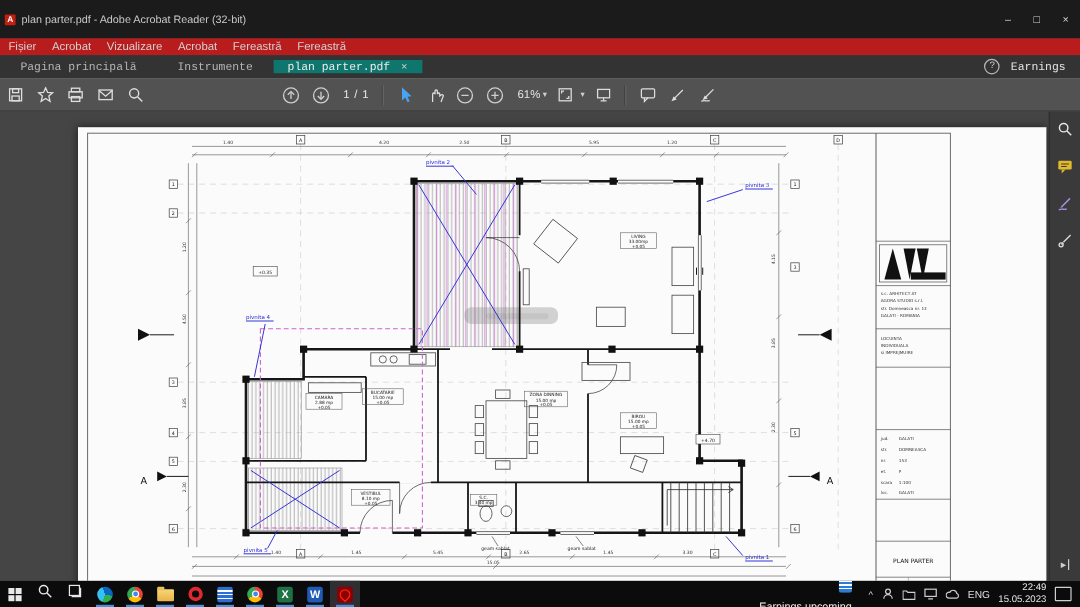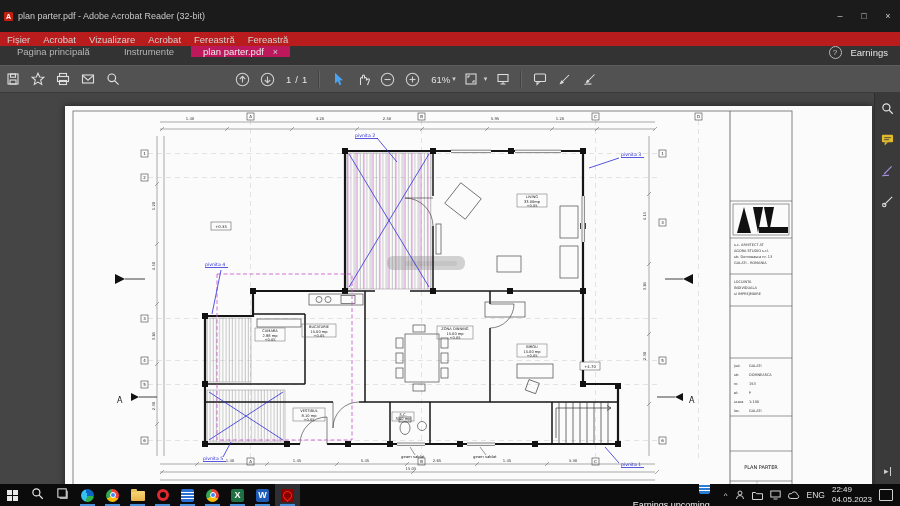--- a/index.html
+++ b/index.html
@@ -6,23 +6,23 @@
   body{width:900px;height:506px;overflow:hidden;font-family:"Liberation Sans","DejaVu Sans",sans-serif;}
   .screen{position:relative;width:900px;height:506px;display:flex;flex-direction:column;background:#454545;}
   
   .titlebar{height:32px;background:#1b1b1b;display:flex;align-items:center;color:#c9c9c9;font-size:9px;flex:0 0 auto;}
   .pdficon{width:9px;height:9px;margin:0 5px 0 4px;background:#c11f10;border-radius:1px;color:#fff;font-size:7px;line-height:9px;text-align:center;font-weight:bold;}
   .wincontrols{margin-left:auto;display:flex;}
   .winbtn{width:24px;text-align:center;font-size:9px;color:#cfcfcf;}
   
   .menubar{height:14px;background:#b91c1c;display:flex;align-items:center;gap:13px;padding-left:7px;font-size:9.5px;color:#d2d2d2;flex:0 0 auto;}
   
-  .tabbar{height:19px;background:#333333;display:flex;align-items:flex-start;font-size:9.5px;color:#b5b5b5;flex:0 0 auto;}
+  .tabbar{height:19px;background:#333333;display:flex;align-items:center;font-size:9.5px;color:#b5b5b5;flex:0 0 auto;font-family:Liberation Mono, monospace;}
   .tab{display:flex;align-items:center;padding:0 17px;}
-  .tab.doc{background:#be185d;color:#ececec;gap:9px;padding:0 12px;}
+  .tab.doc{background:#0f766e;color:#ececec;gap:9px;padding:0 12px;}
   .tabclose{font-size:9px;color:#cccccc;}
   .tabbar-right{margin-left:auto;display:flex;align-items:center;gap:9px;padding-right:12px;color:#e4e4e4;}
   .helpcircle{width:11px;height:11px;border:1px solid #b9b9b9;border-radius:50%;font-size:8px;line-height:11px;text-align:center;color:#c9c9c9;}
   
   .toolbar{height:26px;background:#525252;border-top:1px solid #5d5d5d;border-bottom:1px solid #3a3a3a;display:flex;align-items:center;color:#e3e3e3;font-size:9.5px;flex:0 0 auto;}
   .tbtn{width:25px;height:22px;display:flex;align-items:center;justify-content:center;border-radius:2px;}
   .tbtn svg{display:block;}
   .tsep{width:1px;height:17px;background:#646464;border-left:1px solid #424242;margin:0 5px;}
   .pageinfo{display:flex;align-items:center;gap:4px;margin:0 6px;color:#e8e8e8;}
   .zoomval{margin:0 2px 0 6px;}
@@ -53,21 +53,21 @@
   .chrome::after{content:"";position:absolute;left:3.5px;top:3.5px;width:6px;height:6px;background:#4285f4;border:1px solid #fff;border-radius:50%;box-sizing:border-box;}
   .edge{width:13px;height:13px;border-radius:50%;background:conic-gradient(from 200deg,#35c1f1 0 140deg,#0b66c2 140deg 260deg,#2bb24c 260deg 360deg);}
   .opera{width:12px;height:12px;border:3px solid #e0282e;border-radius:50%;box-sizing:border-box;}
   .acro{width:13px;height:13px;border-radius:2px;background:#8b0000;display:flex;align-items:center;justify-content:center;}
   .acro span{width:7px;height:7px;border:1.6px solid #ff2116;border-radius:50% 50% 0 50%;transform:rotate(45deg);display:block;}
   .widget{display:flex;align-items:flex-end;gap:6px;margin-left:auto;font-size:9px;color:#f0f0f0;flex-direction:column;}
   .widget-ico{width:11px;height:13px;border-radius:2px;background:#2b7cd3;background-image:linear-gradient(transparent 3px,#fff 3px,#fff 4px,transparent 4px,transparent 6px,#fff 6px,#fff 7px,transparent 7px,transparent 9px,#fff 9px,#fff 10px,transparent 10px);}
   .tray{display:flex;align-items:center;gap:7px;padding:0 7px 0 14px;font-size:8.5px;color:#dedede;}
   .tray svg{display:block;}
   .chev{font-size:8px;color:#d8d8d8;}
-  .clockblock{text-align:left;font-size:8px;line-height:1.25;color:#e6e6e6;}
+  .clockblock{text-align:right;font-size:8px;line-height:1.25;color:#e6e6e6;}
   .notifico{width:12px;height:10px;border:1px solid #cfcfcf;border-radius:1px;}
 </style>
 </head>
 <body>
 
 <div class="screen">
 
   <div class="titlebar">
     <div class="pdficon">A</div>
     <span>plan parter.pdf - Adobe Acrobat Reader (32-bit)</span>
@@ -796,18 +796,18 @@
           </svg>
         </span>
       <span>
           <svg width="12" height="9" viewBox="0 0 12 9">
             <path d="M3,7.5 a2.5,2.5 0 1 1 0.6,-4.9 a3,3 0 0 1 5.7,1 a2,2 0 0 1 -0.3,3.9 z" fill="none" stroke="#cfcfcf" stroke-width="1"></path>
           </svg>
         </span>
       <span>ENG</span>
       <div class="clockblock">
         <div>22:49</div>
-        <div>04.05.2023</div>
+        <div>15.05.2023</div>
       </div>
       <span class="notifico"></span>
     </div>
   </div>
 </div>
 
 </body></html>

